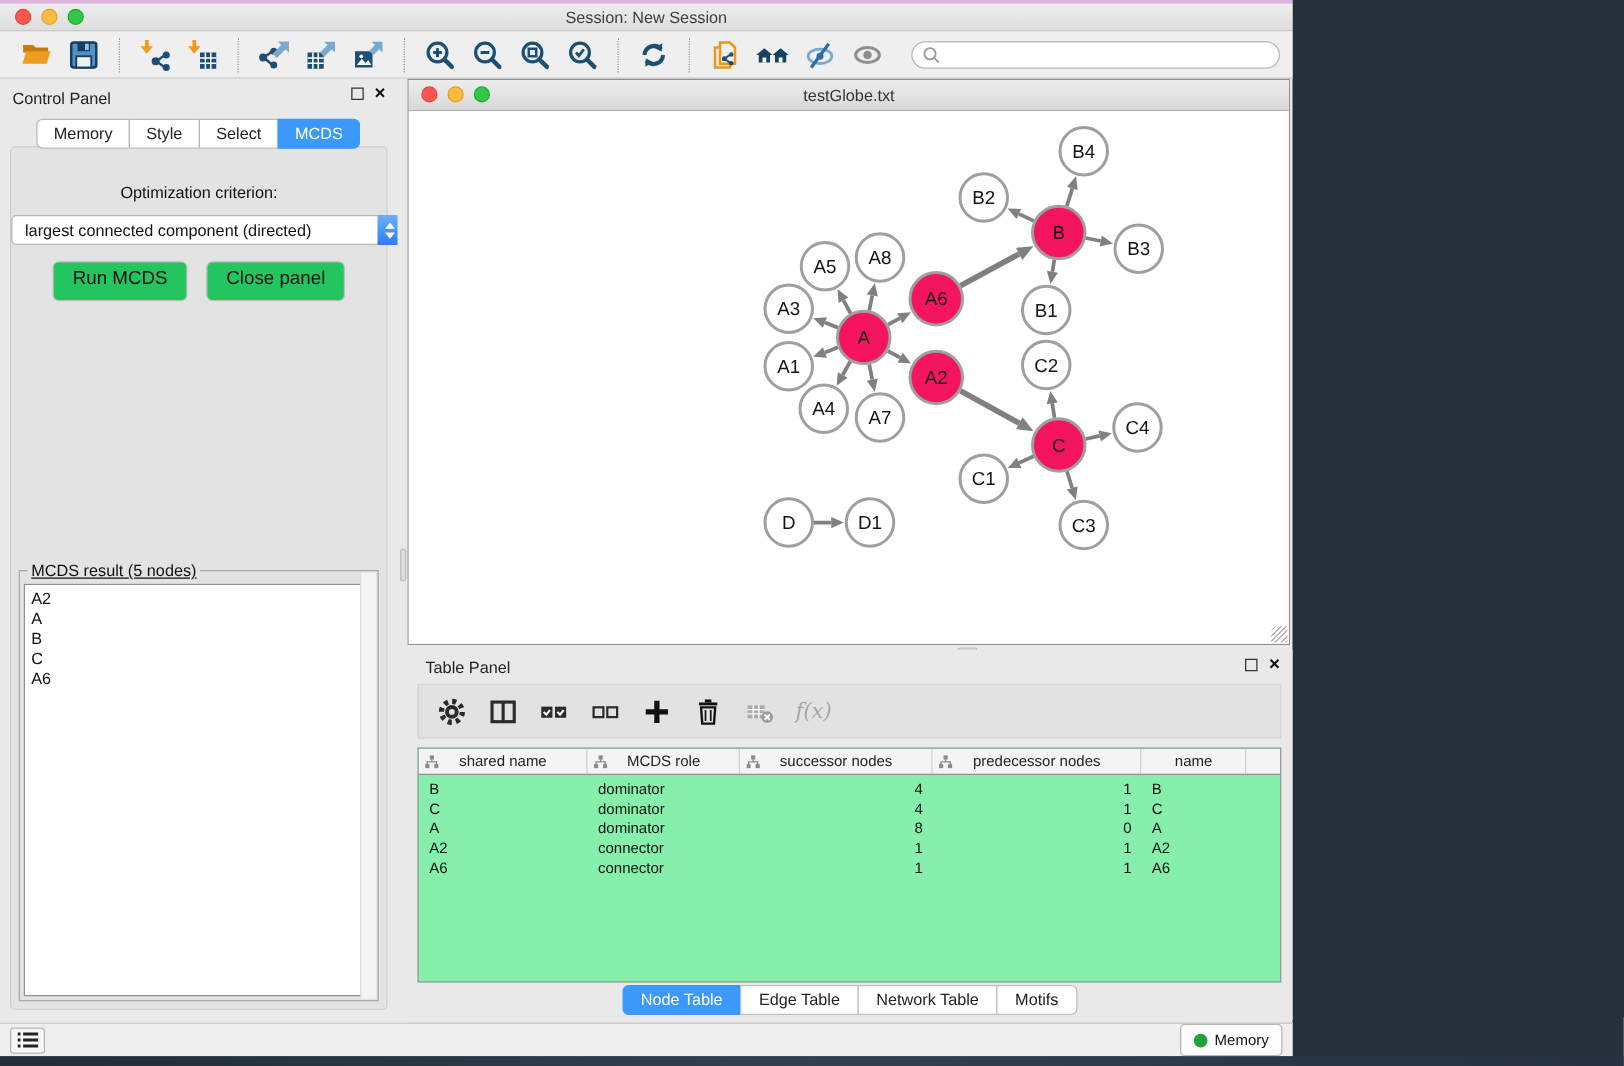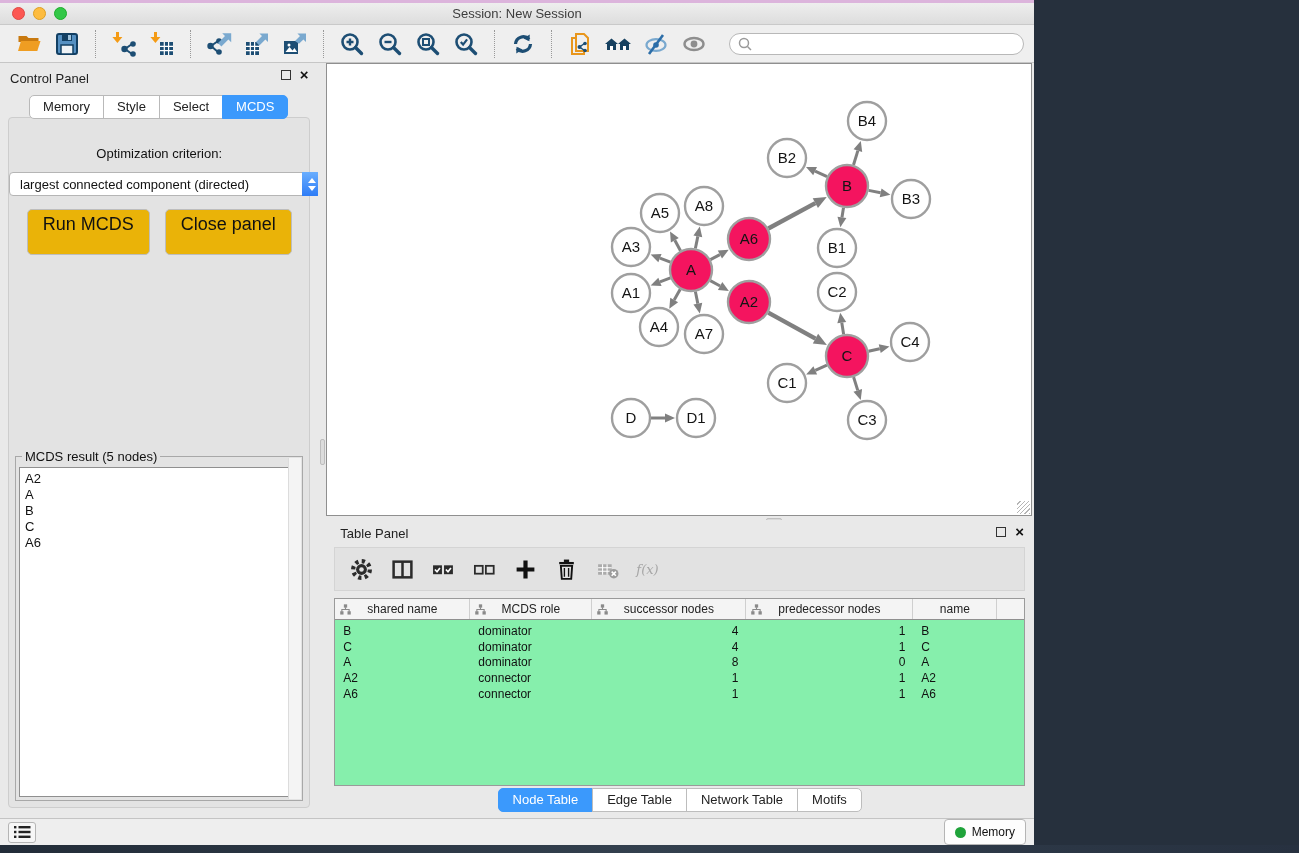--- a/index.html
+++ b/index.html
@@ -33,23 +33,23 @@
   .cp-tab:first-child { border-radius:5px 0 0 5px; }
   .cp-tab:last-child { border-radius:0 5px 5px 0; }
   .cp-tab.active { background:#3b99fc; border-color:#3b99fc; color:#fff; }
   .cp-content { position:absolute; top:54px; left:8px; right:8px; bottom:10px; background:#e3e3e3; border:1px solid #cdcdcd; border-radius:4px; }
   .opt-label { margin-top:28px; text-align:center; font-size:13px; color:#111; }
   .opt-select { margin:11px auto 0; width:312px; height:24px; background:#fff; border:1px solid #b5b5b5; border-radius:4px; position:relative; display:flex; align-items:center; padding-left:10px; font-size:13px; color:#111; }
   .stepper { position:absolute; right:-1px; top:-1px; bottom:-1px; width:19px; background:linear-gradient(#6aaefe,#2e7cf6); border-radius:0 4px 4px 0; display:flex; flex-direction:column; align-items:center; justify-content:center; gap:3px; }
   .tri-up { width:0; height:0; border-left:4px solid transparent; border-right:4px solid transparent; border-bottom:5px solid #fff; }
   .tri-down { width:0; height:0; border-left:4px solid transparent; border-right:4px solid transparent; border-top:5px solid #fff; }
   .cp-buttons { display:flex; justify-content:center; gap:15px; margin-top:13px; }
-  .btn { background:#eab308; border:1px solid #bdbdbd; border-radius:5px; padding:4px 15px 19px; font-size:18px; color:#111; }
+  .btn { background:#22c55e; border:1px solid #bdbdbd; border-radius:5px; padding:4px 15px 9px; font-size:15px; color:#111; }
   .result-box { position:absolute; left:6px; right:6px; top:338px; height:345px; border:1px solid #a8a8a8; }
-  .result-legend { position:absolute; top:-8px; left:6px; background:#e3e3e3; padding:0 3px; font-size:13px; color:#111; }
+  .result-legend { position:absolute; top:-8px; left:6px; background:#e3e3e3; padding:0 3px; font-size:13px; color:#111;text-decoration:underline; }
   .result-list { position:absolute; left:3px; right:3px; top:10px; bottom:3px; background:#fff; border:1px solid #8f8f8f; font-size:13px; color:#111; padding:3px 5px; }
   .result-item { line-height:16px; }
   .result-scroll { position:absolute; top:1px; bottom:1px; right:1px; width:13px; background:#f4f4f4; border-left:1px solid #dcdcdc; }
 
   .v-divider { width:10px; background:#e9e9e9; position:relative; }
   .v-grab { position:absolute; top:376px; left:2px; width:5px; height:26px; background:#dcdcdc; border:1px solid #bdbdbd; border-radius:2px; }
 
   
   .right-col { width:889px; position:relative; }
   .network-window { position:absolute; top:0; left:0; right:2px; height:453px; background:#fff; border:1px solid #8f8f8f; }
@@ -59,21 +59,21 @@
   .nw-canvas { position:absolute; top:25px; left:0; right:0; bottom:0; overflow:hidden; background:#fff; }
   .node-label { font-family:"Liberation Sans",sans-serif; font-size:15px; fill:#141414; }
   .resize-grip { position:absolute; right:1px; bottom:1px; width:13px; height:13px; background:repeating-linear-gradient(135deg,transparent 0 2px,#b5b5b5 2px 3px); }
   .h-grab { position:absolute; top:455px; left:440px; width:16px; height:5px; background:#d9d9d9; border:1px solid #c0c0c0; border-radius:2px; }
 
   
   .table-panel { position:absolute; top:457px; left:0; right:0; bottom:2px; background:#e9e9e9; }
   .tp-title { position:absolute; top:6px; left:14px; font-size:13px; color:#222; }
   .tp-toolbar { position:absolute; top:27px; left:8px; right:9px; height:44px; background:#e2e2e2; border:1px solid #d4d4d4; display:flex; align-items:center; gap:17px; padding:0 14px; }
   .tp-ic { width:24px; height:24px; display:flex; align-items:center; justify-content:center; }
-  .fx-label { font-family:"DejaVu Serif",serif; font-style:italic; font-size:13px; color:#a6a6a6; }
+  .fx-label { font-family:"DejaVu Serif",serif; font-style:italic; font-size:17px; color:#a6a6a6; }
   .node-table { position:absolute; top:78px; left:8px; right:9px; bottom:30px; background:#86efac; border:1px solid #9a9a9a; overflow:hidden; }
   .thead { display:flex; height:21px; background:#f4f4f4; border-bottom:1px solid #8f8f8f; }
   .th { position:relative; display:flex; align-items:center; justify-content:center; border-right:1px solid #cfcfcf; font-size:12px; color:#222; flex:0 0 auto; }
   .tree-ic { position:absolute; left:5px; top:5px; width:11px; height:11px; }
   .tr { display:flex; height:15.7px; align-items:center; }
   .tr:first-child { margin-top:3px; }
   .td { font-size:12px; color:#111; padding:0 8px; flex:0 0 auto; }
   .td.num { text-align:right; }
   .tp-tabs { position:absolute; bottom:4px; left:0; right:0; display:flex; justify-content:center; }
   .seg-tab { background:#fff; border:1px solid #bdbdbd; padding:3px 14px 4px; font-size:13px; color:#222; margin-left:-1px; }
@@ -291,20 +291,28 @@
         </div>
       </div>
     </div>
 
     <div class="v-divider">
       <div class="v-grab"></div>
     </div>
 
     <div class="right-col">
       <div class="network-window">
+        <div class="nw-titlebar">
+          <div class="nw-lights">
+            <div class="light red"></div>
+            <div class="light yellow"></div>
+            <div class="light green"></div>
+          </div>
+          <div class="nw-title">testGlobe.txt</div>
+        </div>
         <div class="nw-canvas">
           <svg width="887" height="427" viewBox="0 0 887 427">
               <line x1="343.4575854193549" y1="188.87459225591394" x2="332.94612963636354" y2="192.90398363939397" stroke="#808080" stroke-width="3"></line>
               <polygon points="323.60866846334307,196.4833437557185 331.3354175840175,188.70212611153474 334.5568416887096,197.1058411672532" fill="#808080"></polygon>
               <line x1="383.2627090485895" y1="191.62770154404936" x2="393.1059364271158" y2="197.05844768392595" stroke="#808080" stroke-width="3"></line>
               <polygon points="401.8617132673837,201.8892211130393 390.9320883840148,200.99854726204651 395.27978447021684,193.11834810580538" fill="#808080"></polygon>
               <line x1="343.4575854193549" y1="173.12540774408606" x2="332.94612963636354" y2="169.09601636060603" stroke="#808080" stroke-width="3"></line>
               <polygon points="323.60866846334307,165.5166562442815 334.5568416887096,164.8941588327468 331.3354175840175,173.29787388846526" fill="#808080"></polygon>
               <line x1="353.230235352432" y1="200.1836432784806" x2="347.1755774579368" y2="210.96850265305008" stroke="#808080" stroke-width="3"></line>
               <polygon points="342.2802298908604,219.6883405069049 343.25165042370213,208.76559624786572 351.0995044921715,213.17140905823445" fill="#808080"></polygon>

